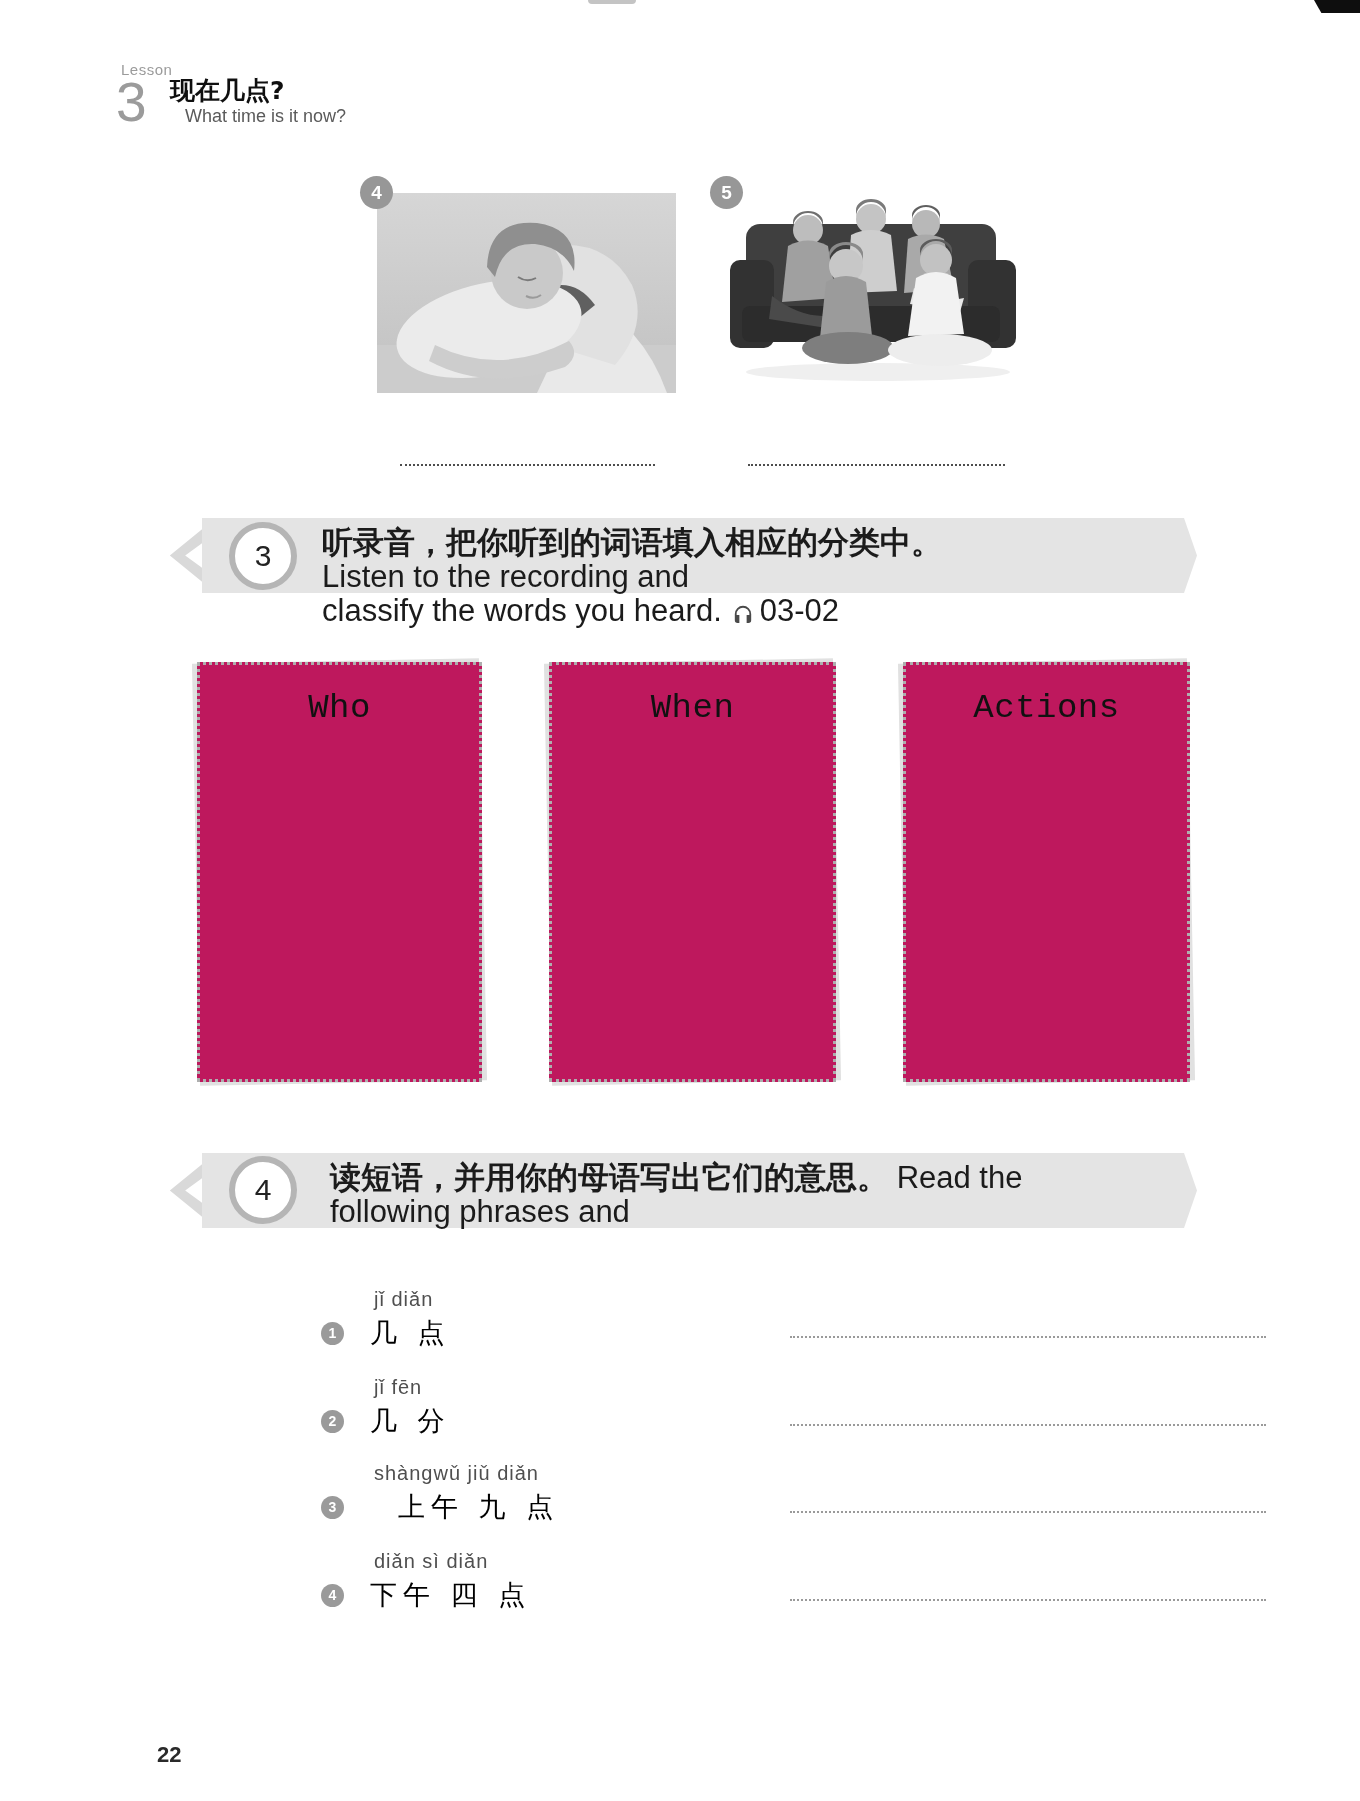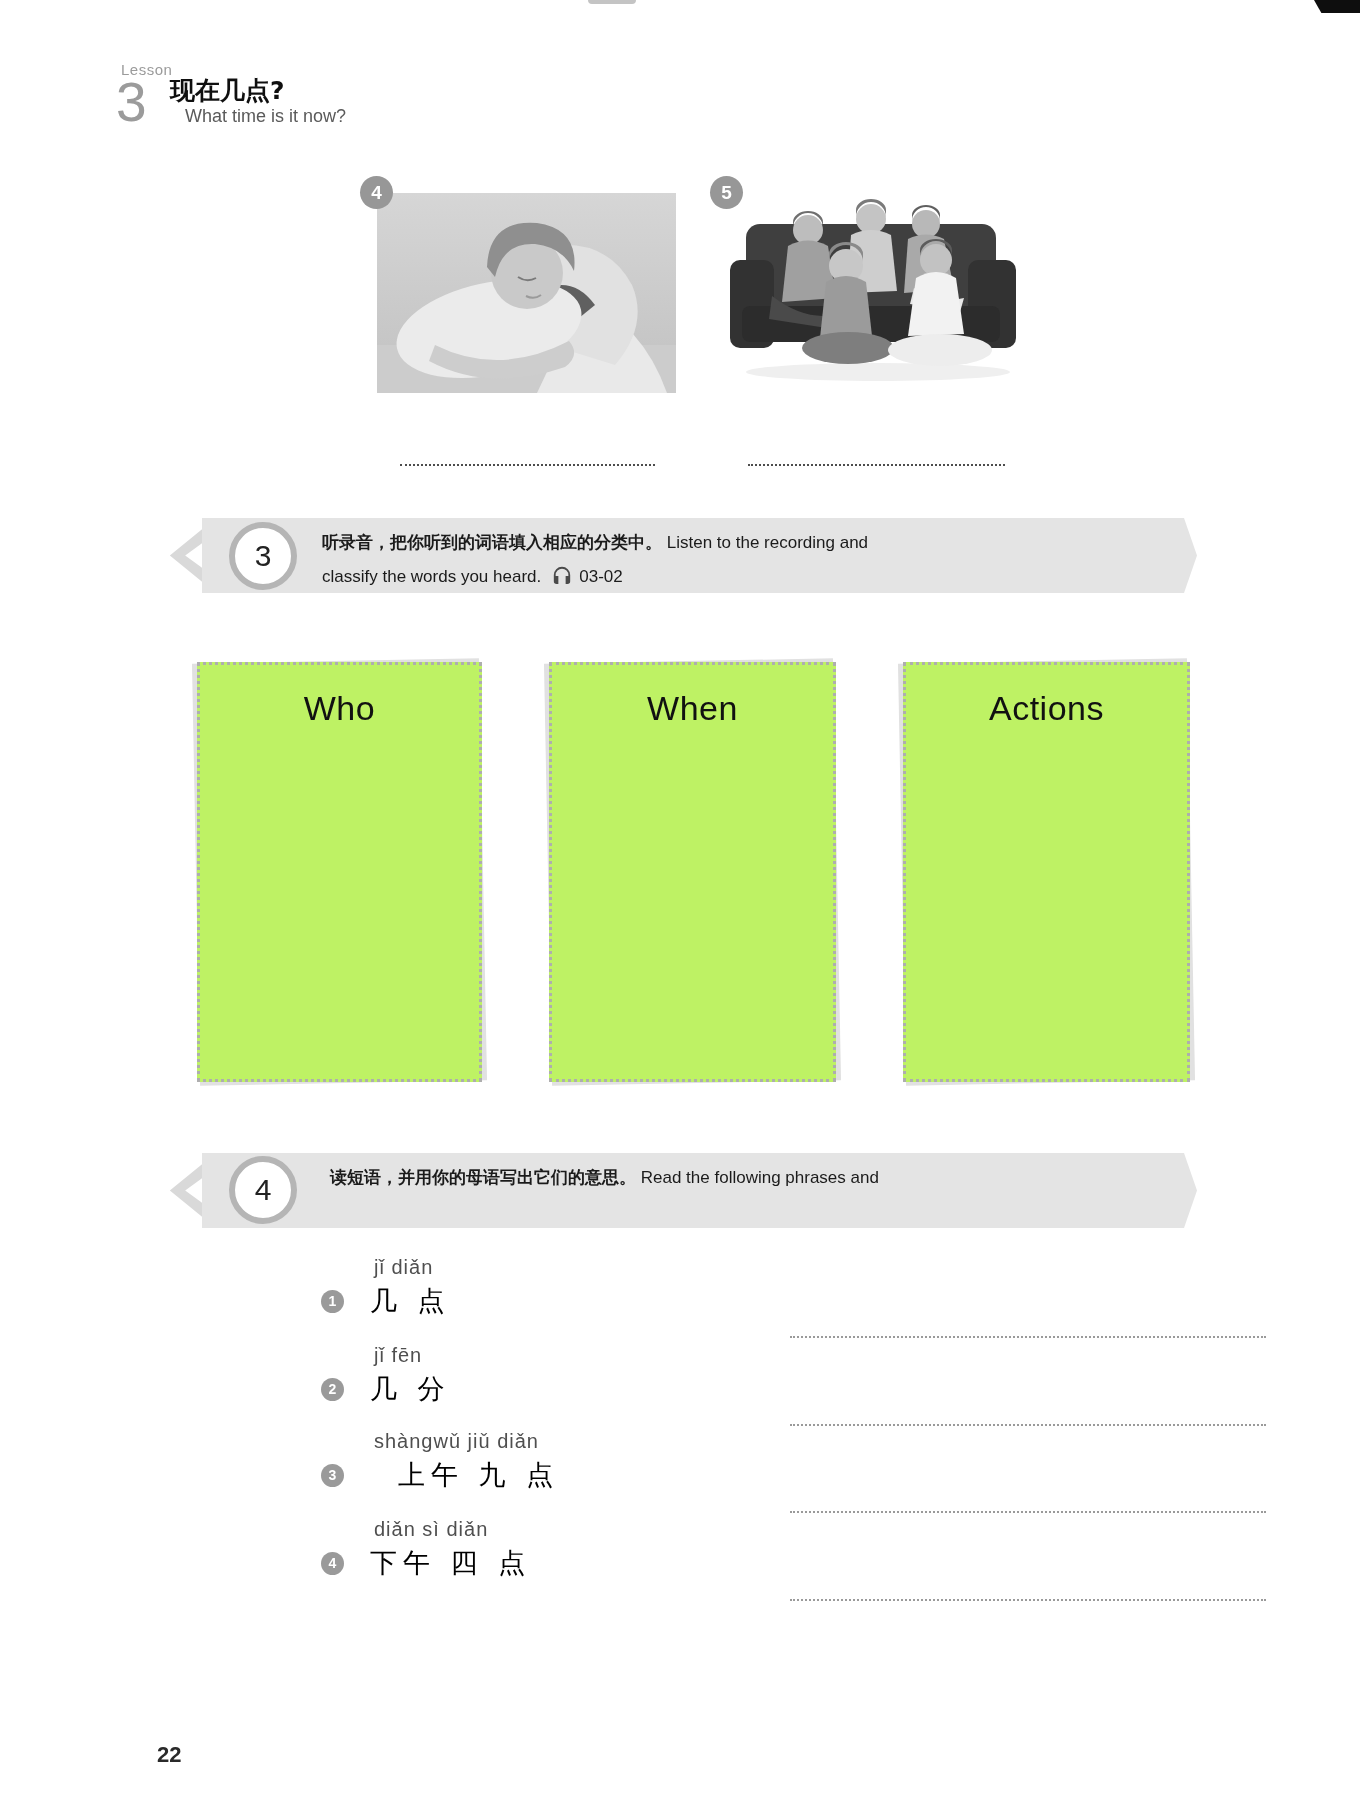--- a/index.html
+++ b/index.html
@@ -27,34 +27,34 @@
     font-size:19px;font-weight:bold;text-align:center;line-height:33px;}
   .photo-line{border-bottom:2px dotted #4d4d4d;height:0;}
 
   
   .banner-chevron{width:48px;height:75px;background:#d9d9d9;
     clip-path:polygon(100% 2%,8% 50%,100% 98%,100% 78%,40% 50%,100% 22%);}
   .banner-bg{width:995px;height:75px;background:#e4e4e4;
     clip-path:polygon(0 0,calc(100% - 13px) 0,100% 50%,calc(100% - 13px) 100%,0 100%);}
   .banner-circle{width:56px;height:56px;border:6px solid #b5b5b5;border-radius:50%;
     background:#fff;text-align:center;line-height:56px;font-size:30px;color:#222;}
-  .banner-text{width:700px;font-size:17px;line-height:34px;color:#1b1b1b;}
+  .banner-text{width:700px;font-size:31px;line-height:34px;color:#1b1b1b;}
   .banner-text .zh{font-weight:bold;font-family:"DejaVu Sans", sans-serif;}
   .audio-code{margin-left:4px;}
   .hp-icon{display:inline-block;vertical-align:-3px;margin-left:10px;margin-right:2px;}
 
   
-  .dotted-box{height:414px;border:3px dotted #aeaeae;background:#bef264;}
+  .dotted-box{height:414px;border:3px dotted #aeaeae;background:#be185d;font-family:Liberation Mono, monospace;}
   .dotted-box::before{content:"";position:absolute;left:-4px;top:-4px;right:-4px;bottom:-4px;
     background:#e1e1e1;transform:rotate(-1.1deg);z-index:-1;}
   .box-label{margin-top:24px;text-align:center;font-size:34px;color:#111;letter-spacing:.5px;}
 
   
   .phrase-row{left:310px;width:460px;}
-  .pinyin{margin-left:64px;font-size:20px;color:#4f4f4f;letter-spacing:1px;}
+  .pinyin{margin-left:64px;font-size:20px;color:#4f4f4f;letter-spacing:1px;margin-top:32px;}
   .hanzi-line{display:flex;align-items:center;margin-top:4px;}
   .pbadge{flex:0 0 auto;margin-left:11px;width:23px;height:23px;border-radius:50%;background:#9a9a9a;
     color:#fff;font-size:14px;font-weight:bold;text-align:center;line-height:23px;}
   .hanzi{margin-left:26px;font-size:27px;color:#000;font-family:"DejaVu Serif", serif;letter-spacing:6px;}
   .hanzi.indent{margin-left:54px;}
   .answer-line{left:790px;width:476px;border-bottom:2px dotted #9a9a9a;height:0;}
 
   .page-number{left:157px;top:1742px;font-size:22px;font-weight:bold;color:#2a2a2a;}
 </style>
 </head>

